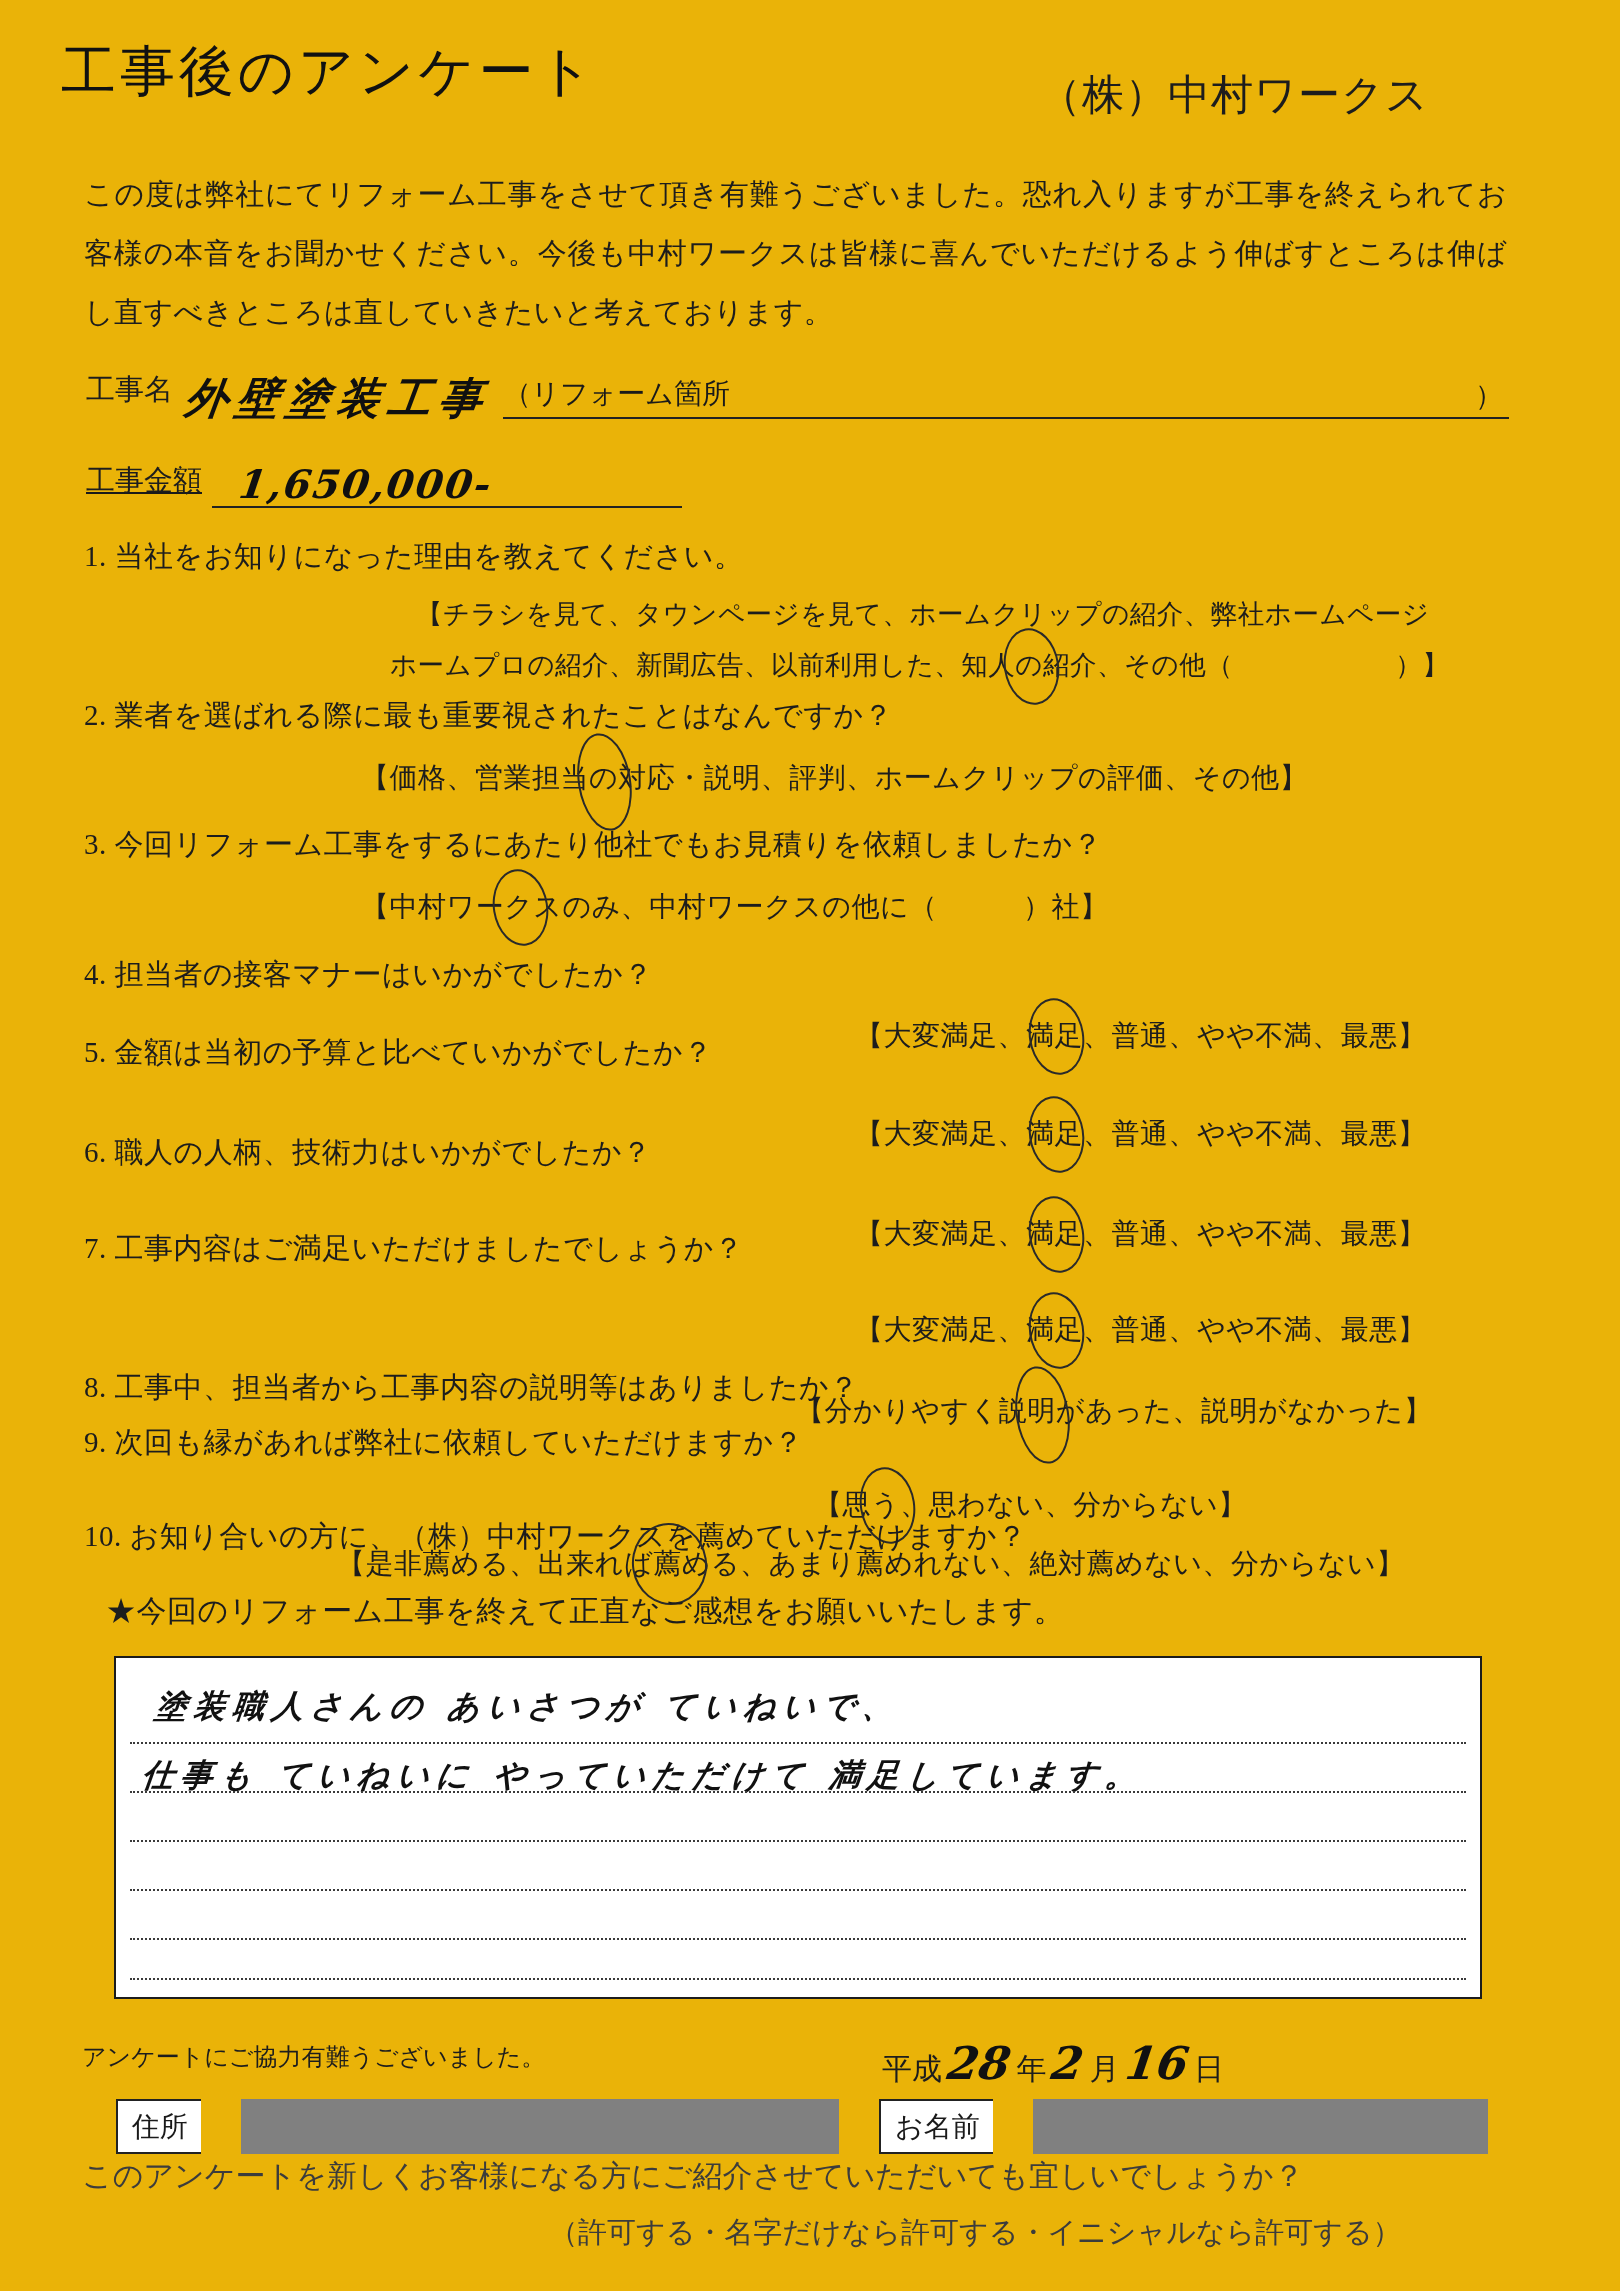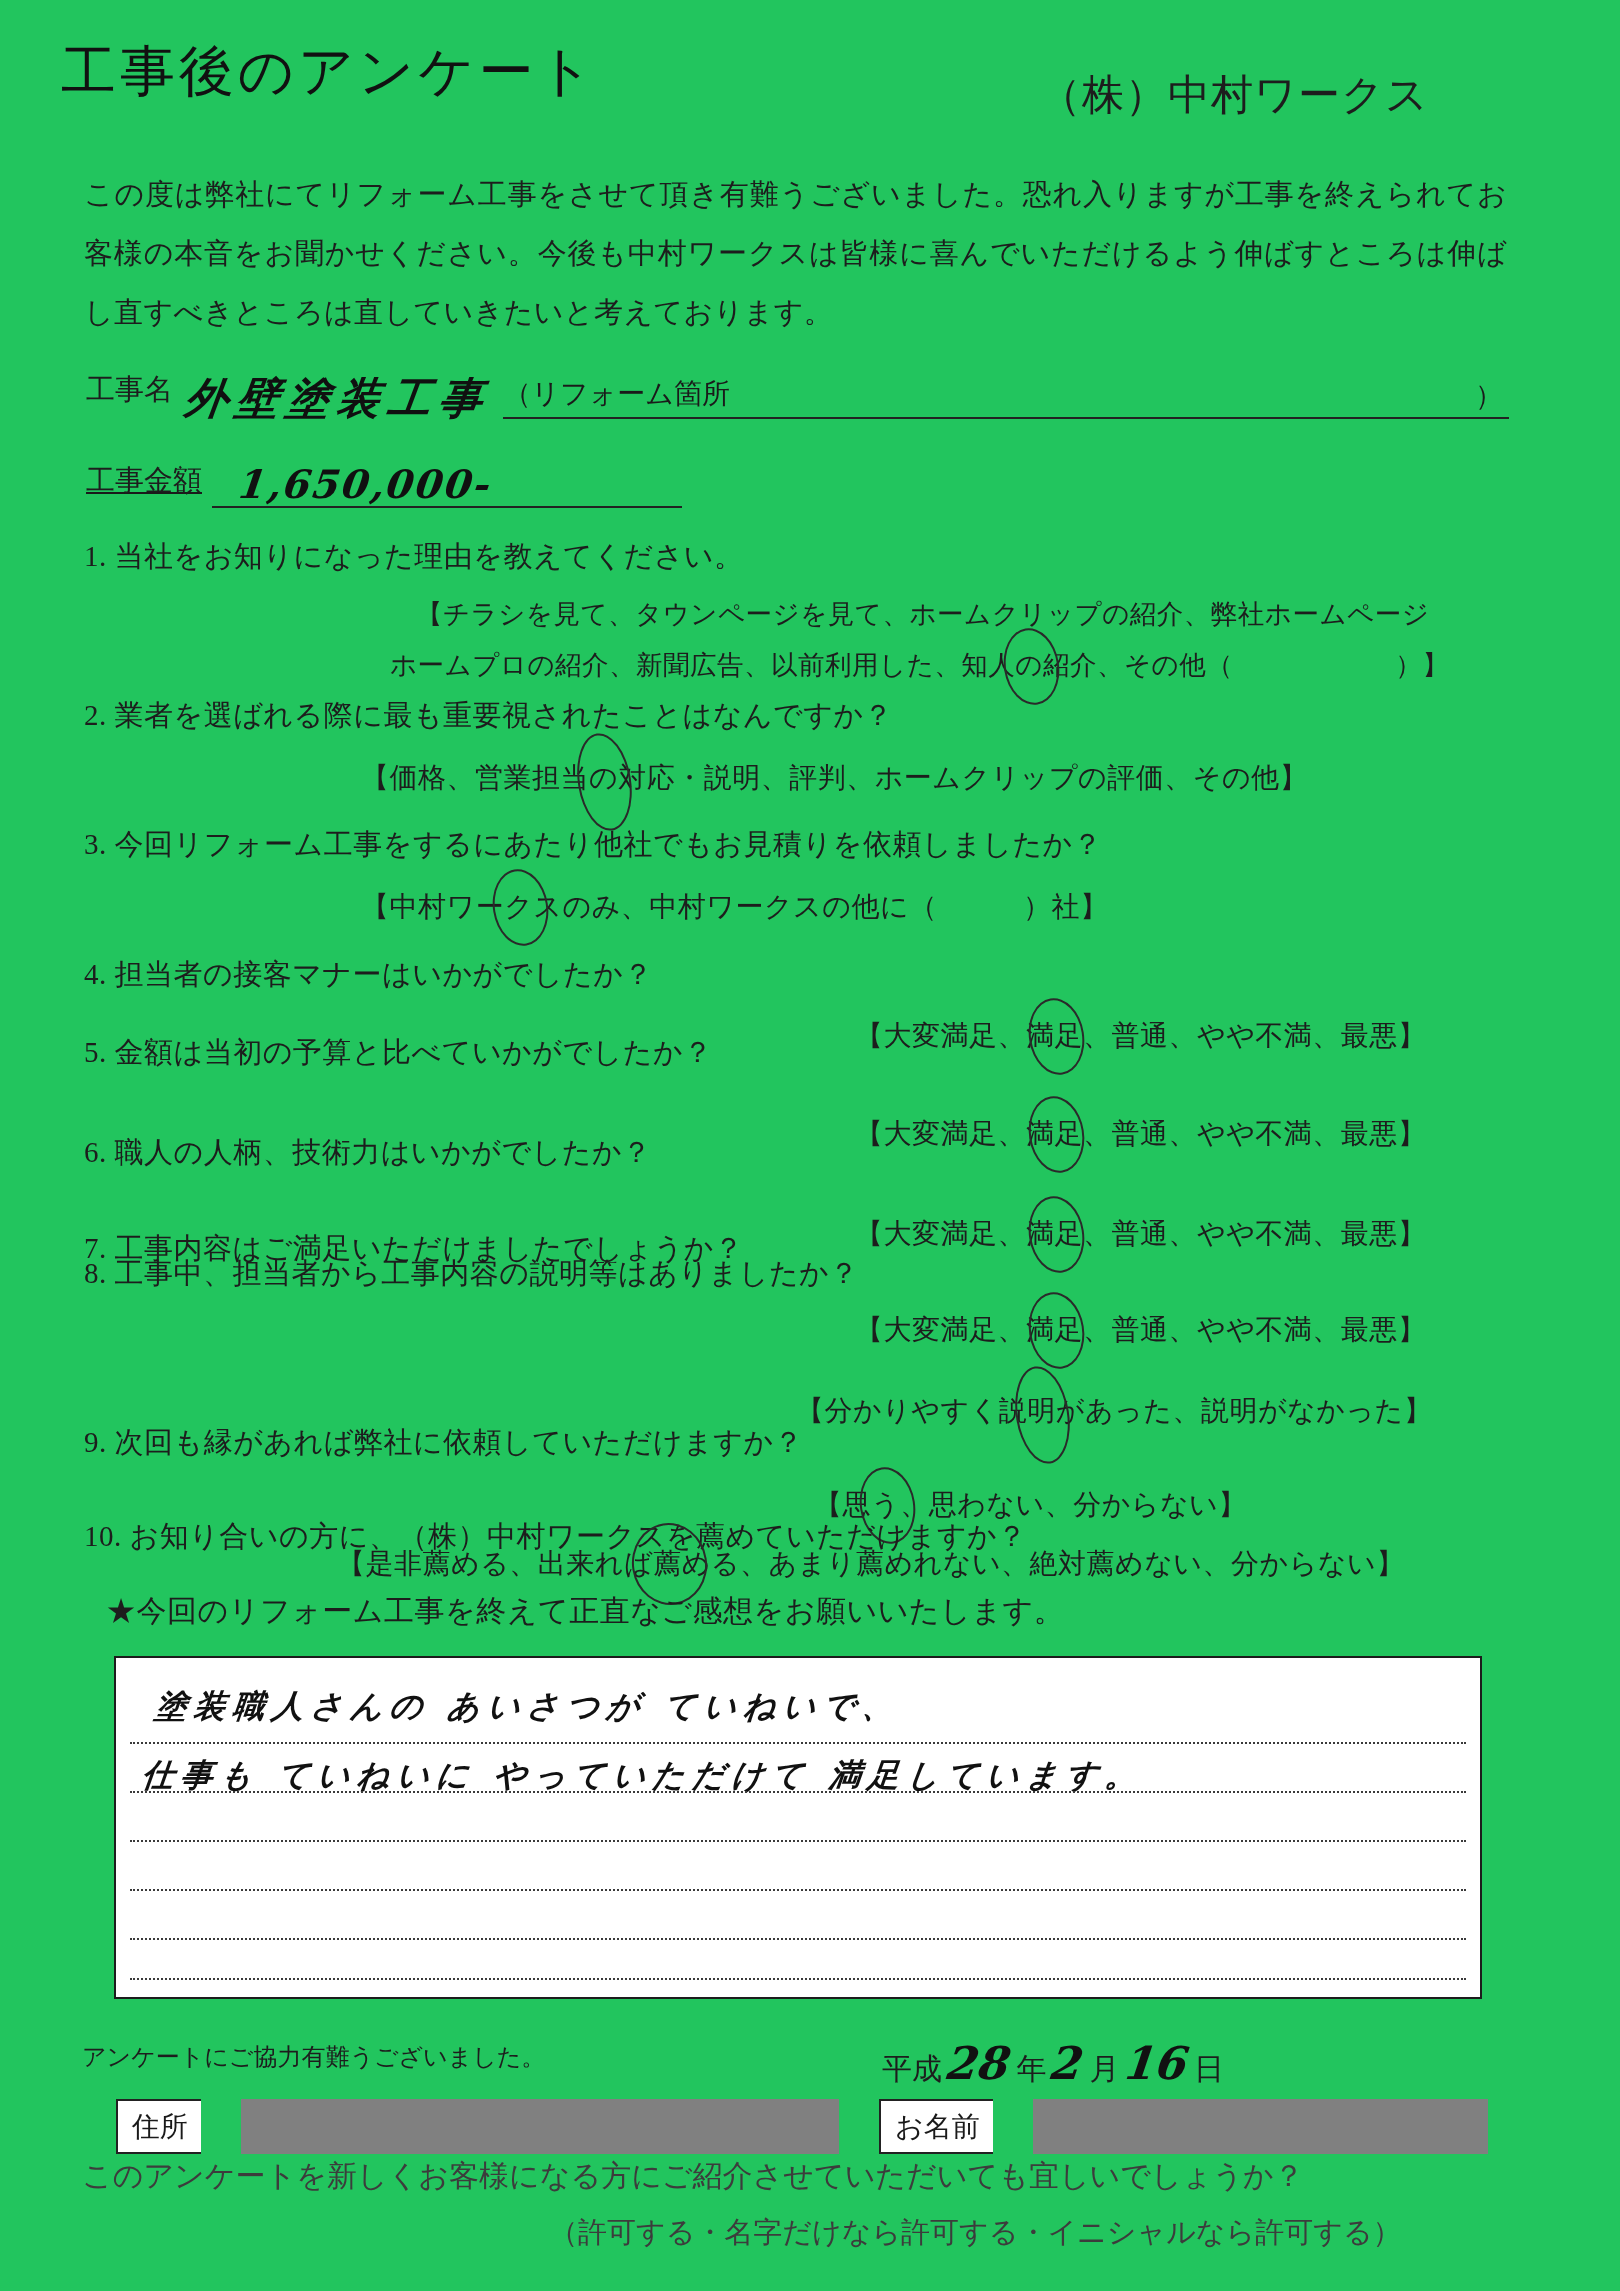--- a/index.html
+++ b/index.html
@@ -8,21 +8,21 @@
     background: #ffffff;
   }
   body {
     font-family: "Liberation Serif", "DejaVu Serif", serif;
     color: #1a1a1a;
   }
   #page {
     position: relative;
     width: 1620px;
     height: 2292px;
-    background: #22c55e;
+    background: #eab308;
     overflow: hidden;
   }
 
   
   .title {
     position: absolute;
     left: 61px;
     top: 35px;
     font-size: 55px;
     letter-spacing: 3.9px;
@@ -360,21 +360,21 @@
   </div>
 
   <div class="q" style="left:84px; top:1229px;">
     <span>7.</span>
     <span>工事内容はご満足いただけましたでしょうか？</span>
   </div>
   <div class="opts" style="left:855px; top:1311px;">
     <span>【</span><span>大変満足、</span><span class="circled"><span>満足</span></span><span>、普通、やや不満、最悪】</span>
   </div>
 
-  <div class="q" style="left:84px; top:1254px;">
+  <div class="q" style="left:84px; top:1368px;">
     <span>8.</span>
     <span>工事中、担当者から工事内容の説明等はありましたか？</span>
   </div>
   <div class="opts" style="left:796px; top:1392px;">
     <span>【分かりやすく説</span><span class="circled tall"><span>明</span></span><span>があった、説明がなかった】</span>
   </div>
 
   <div class="q" style="left:84px; top:1423px;">
     <span>9.</span>
     <span>次回も縁があれば弊社に依頼していただけますか？</span>

